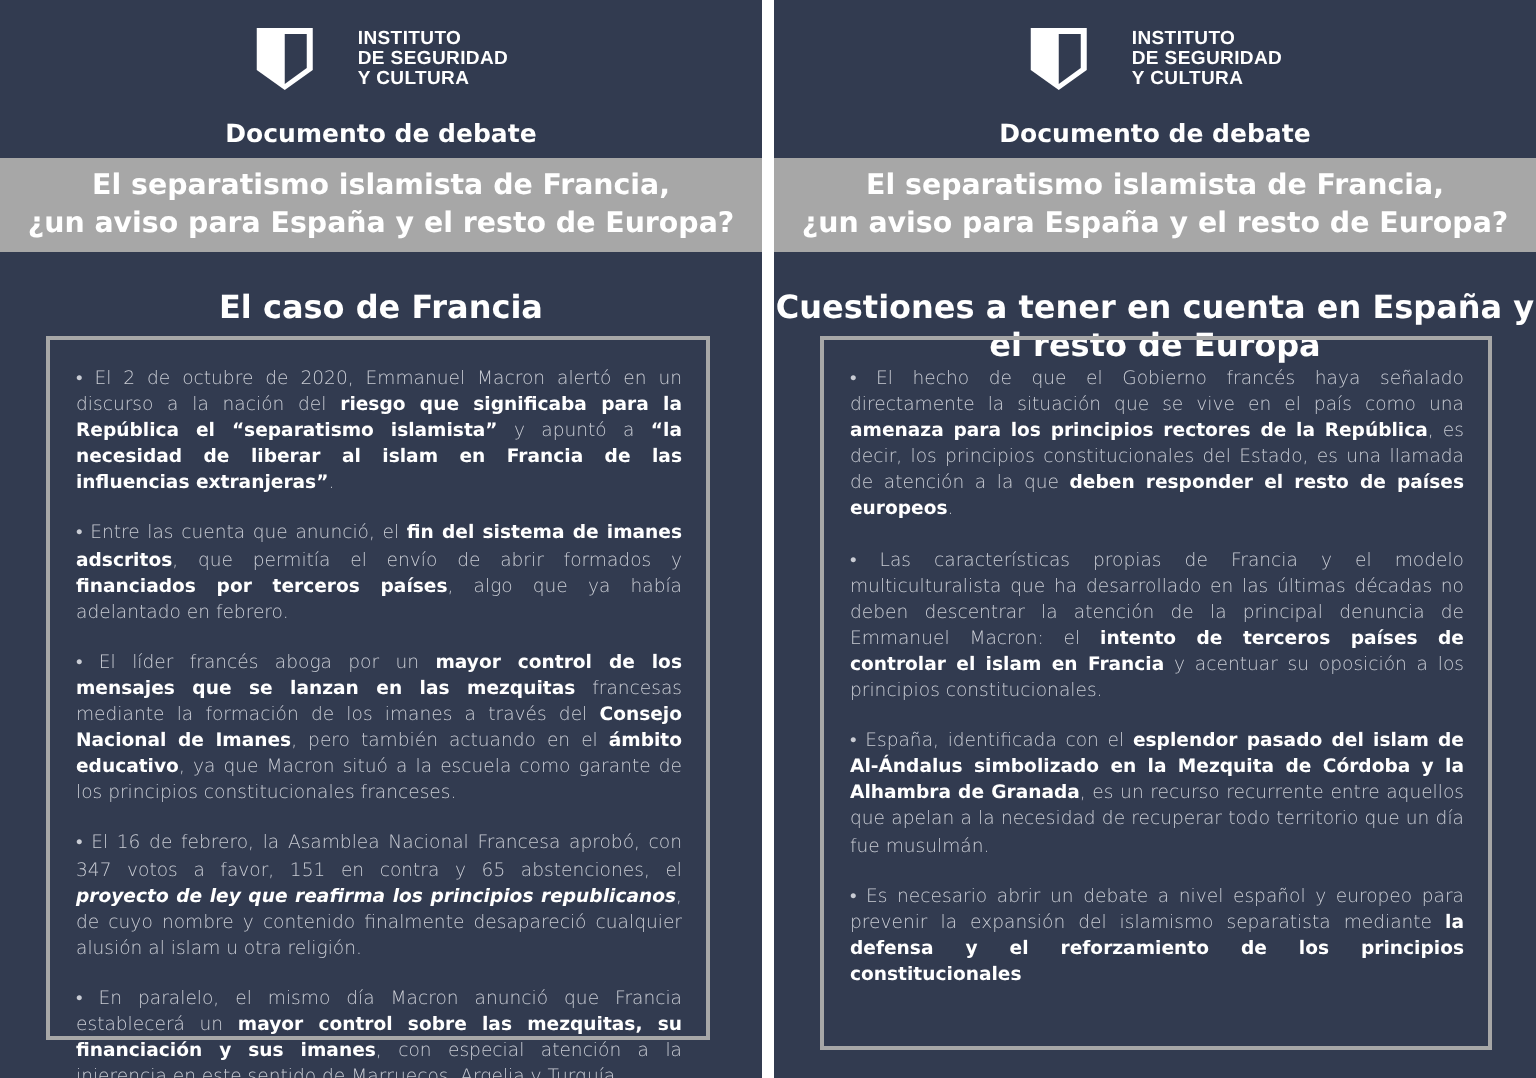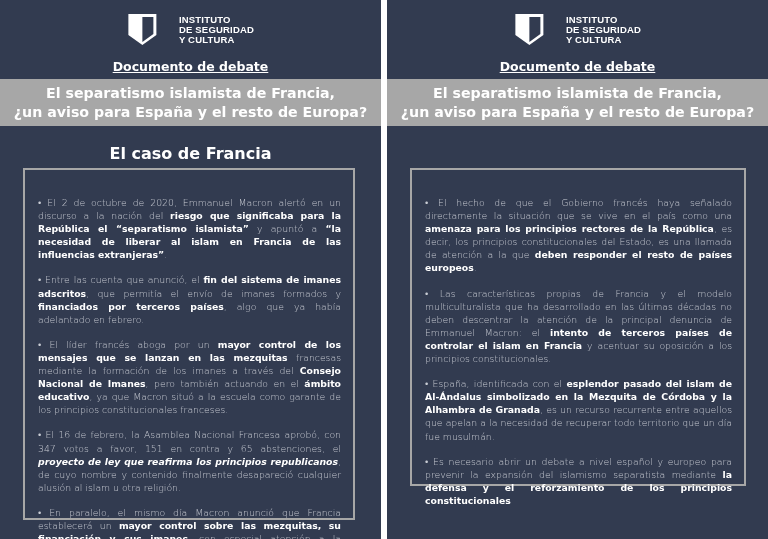--- a/index.html
+++ b/index.html
@@ -20,38 +20,38 @@
     display: flex; align-items: center; gap: 22px;
   }
   .logo svg { display: block; }
   .logo-text {
     color: #ffffff; font-family: "Liberation Sans", sans-serif; font-weight: bold;
     font-size: 9.5px; line-height: 10px; letter-spacing: 0.2px;
   }
   .logo-text div { white-space: nowrap; }
   .doc-label {
     position: absolute; top: 59px; left: 0; right: 0; text-align: center;
-    color: #ffffff; font-weight: bold; font-size: 12.5px; text-decoration: underline;
+    color: #ffffff; font-weight: bold; font-size: 12.5px;
   }
   .title-band {
     position: absolute; top: 79px; left: 0; right: 0; height: 47px;
     background: #a7a7a7;
     display: flex; flex-direction: column; align-items: center; justify-content: center;
     color: #ffffff; font-weight: bold; font-size: 14.2px; line-height: 19px; text-align: center;
   }
   .section-title {
     position: absolute; top: 144px; left: 0; right: 0; text-align: center;
     color: #ffffff; font-weight: bold; font-size: 16px;
   }
   .box {
     position: absolute; top: 168px; left: 23px; width: 332px; height: 352px;
     border: 2px solid #a7a7a7; box-sizing: border-box;
-    padding: 26px 12px 0 13px;
+    padding: 13px 12px 0 13px;
   }
-  .panel.right .box { left: 23px; width: 336px; height: 318px; }
+  .panel.right .box { left: 23px; width: 336px; height: 357px; }
   .bullet {
     color: #c9ccd4; font-size: 9.3px; line-height: 13.1px;
     text-align: justify; margin-bottom: 12px; font-weight: 300;
   }
   .bullet b { color: #ffffff; font-weight: bold; }
   .bullet b.it { font-style: italic; }
   .bullet span.plain { color: #c9ccd4; }
 </style>
 </head>
 <body>
@@ -69,21 +69,21 @@
     </div>
   </div>
   <div class="doc-label">Documento de debate</div>
   <div class="title-band">
     <div>El separatismo islamista de Francia,</div>
     <div>¿un aviso para España y el resto de Europa?</div>
   </div>
   <div class="section-title">El caso de Francia</div>
   <div class="box">
     <div class="bullet"><span class="plain">• El 2 de octubre de 2020, Emmanuel Macron alertó en un discurso a la nación del </span><b>riesgo que significaba para la República el “separatismo islamista”</b><span class="plain"> y apuntó a </span><b>“la necesidad de liberar al islam en Francia de las influencias extranjeras”</b><span class="plain">.</span></div>
-    <div class="bullet"><span class="plain">• Entre las cuenta que anunció, el </span><b>fin del sistema de imanes adscritos</b><span class="plain">, que permitía el envío de imanes formados y </span><b>financiados por terceros países</b><span class="plain">, algo que ya había adelantado en febrero.</span></div>
+    <div class="bullet"><span class="plain">• Entre las cuenta que anunció, el </span><b>fin del sistema de imanes adscritos</b><span class="plain">, que permitía el envío de abrir formados y </span><b>financiados por terceros países</b><span class="plain">, algo que ya había adelantado en febrero.</span></div>
     <div class="bullet"><span class="plain">• El líder francés aboga por un </span><b>mayor control de los mensajes que se lanzan en las mezquitas</b><span class="plain"> francesas mediante la formación de los imanes a través del </span><b>Consejo Nacional de Imanes</b><span class="plain">, pero también actuando en el </span><b>ámbito educativo</b><span class="plain">, ya que Macron situó a la escuela como garante de los principios constitucionales franceses.</span></div>
     <div class="bullet"><span class="plain">• El 16 de febrero, la Asamblea Nacional Francesa aprobó, con 347 votos a favor, 151 en contra y 65 abstenciones, el </span><b class="it">proyecto de ley que reafirma los principios republicanos</b><span class="plain">, de cuyo nombre y contenido finalmente desapareció cualquier alusión al islam u otra religión.</span></div>
     <div class="bullet"><span class="plain">• En paralelo, el mismo día Macron anunció que Francia establecerá un </span><b>mayor control sobre las mezquitas, su financiación y sus imanes</b><span class="plain">, con especial atención a la injerencia en este sentido de Marruecos, Argelia y Turquía.</span></div>
   </div>
 </div>
 
 <div class="panel right">
   <div class="logo">
     <svg width="30" height="33" viewBox="0 0 30 33">
       <path d="M1 1 H29 V22 L15 32 L1 22 Z" fill="#ffffff"></path>
@@ -93,19 +93,20 @@
       <div>INSTITUTO</div>
       <div>DE SEGURIDAD</div>
       <div>Y CULTURA</div>
     </div>
   </div>
   <div class="doc-label">Documento de debate</div>
   <div class="title-band">
     <div>El separatismo islamista de Francia,</div>
     <div>¿un aviso para España y el resto de Europa?</div>
   </div>
+  <div class="section-title">Cuestiones a tener en cuenta en España y el resto de Europa</div>
   <div class="box">
     <div class="bullet"><span class="plain">• El hecho de que el Gobierno francés haya señalado directamente la situación que se vive en el país como una </span><b>amenaza para los principios rectores de la República</b><span class="plain">, es decir, los principios constitucionales del Estado, es una llamada de atención a la que </span><b>deben responder el resto de países europeos</b><span class="plain">.</span></div>
     <div class="bullet"><span class="plain">• Las características propias de Francia y el modelo multiculturalista que ha desarrollado en las últimas décadas no deben descentrar la atención de la principal denuncia de Emmanuel Macron: el </span><b>intento de terceros países de controlar el islam en Francia</b><span class="plain"> y acentuar su oposición a los principios constitucionales.</span></div>
     <div class="bullet"><span class="plain">• España, identificada con el </span><b>esplendor pasado del islam de Al-Ándalus simbolizado en la Mezquita de Córdoba y la Alhambra de Granada</b><span class="plain">, es un recurso recurrente entre aquellos que apelan a la necesidad de recuperar todo territorio que un día fue musulmán.</span></div>
     <div class="bullet"><span class="plain">• Es necesario abrir un debate a nivel español y europeo para prevenir la expansión del islamismo separatista mediante </span><b>la defensa y el reforzamiento de los principios constitucionales</b></div>
   </div>
 </div>
 
 </body></html>

